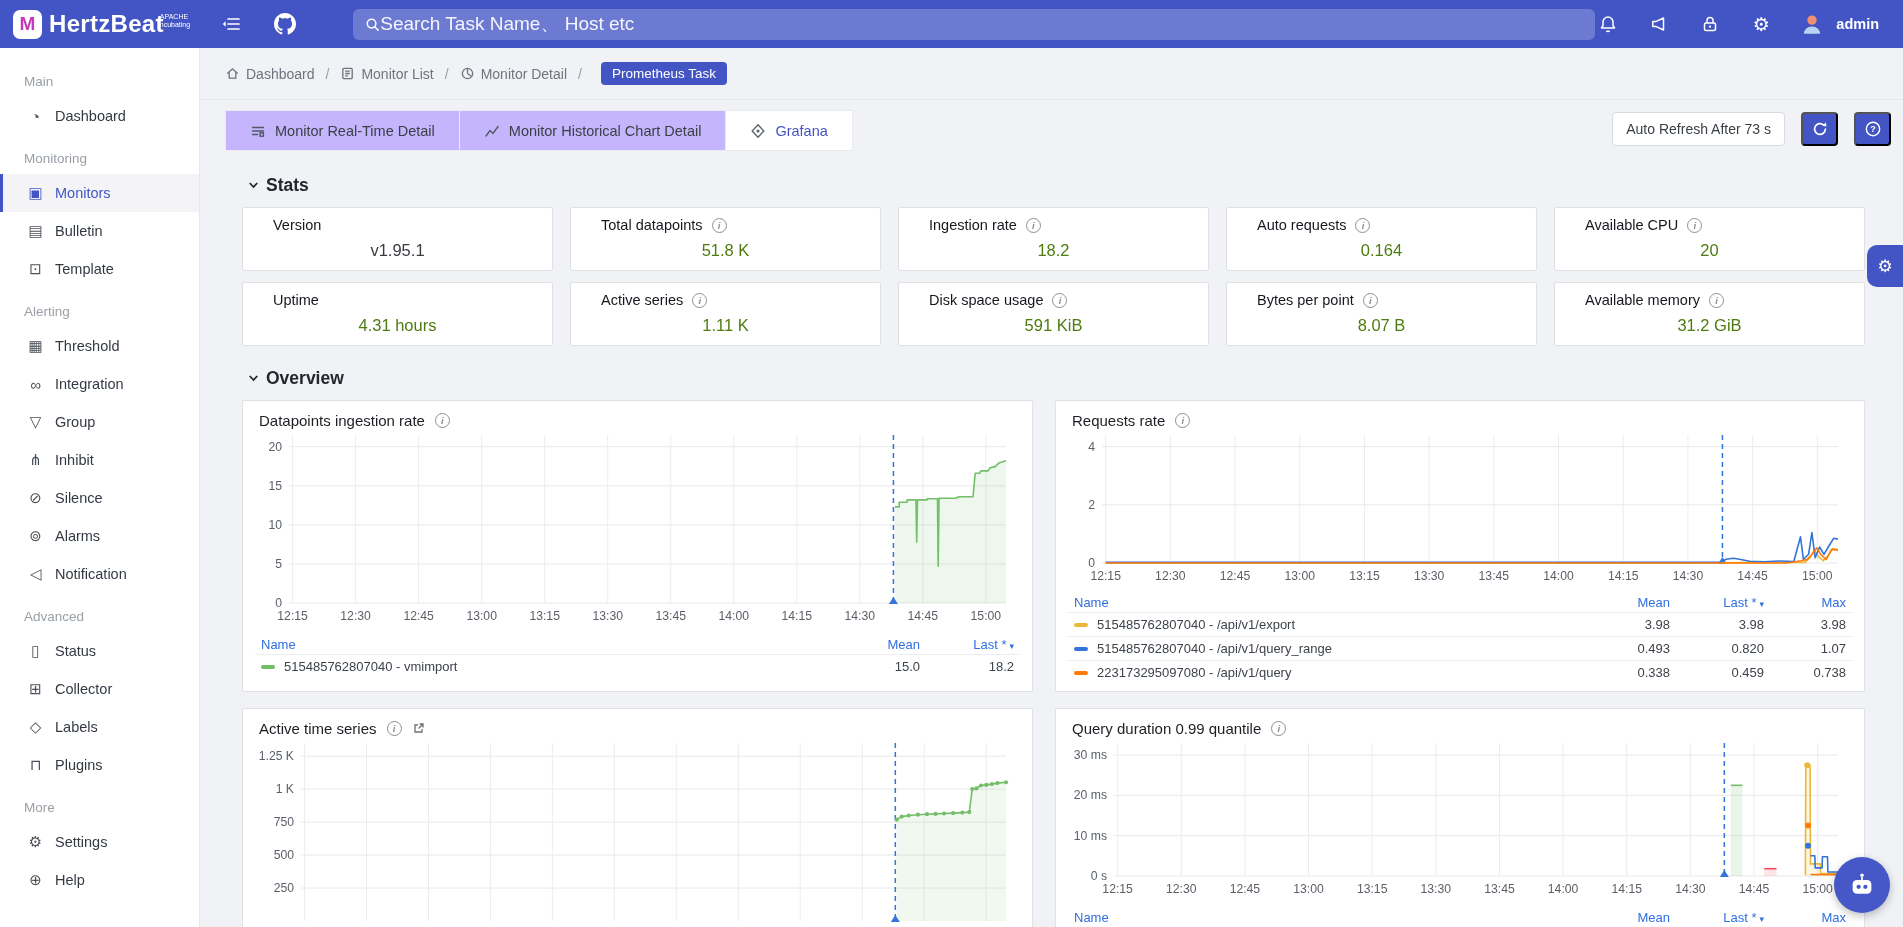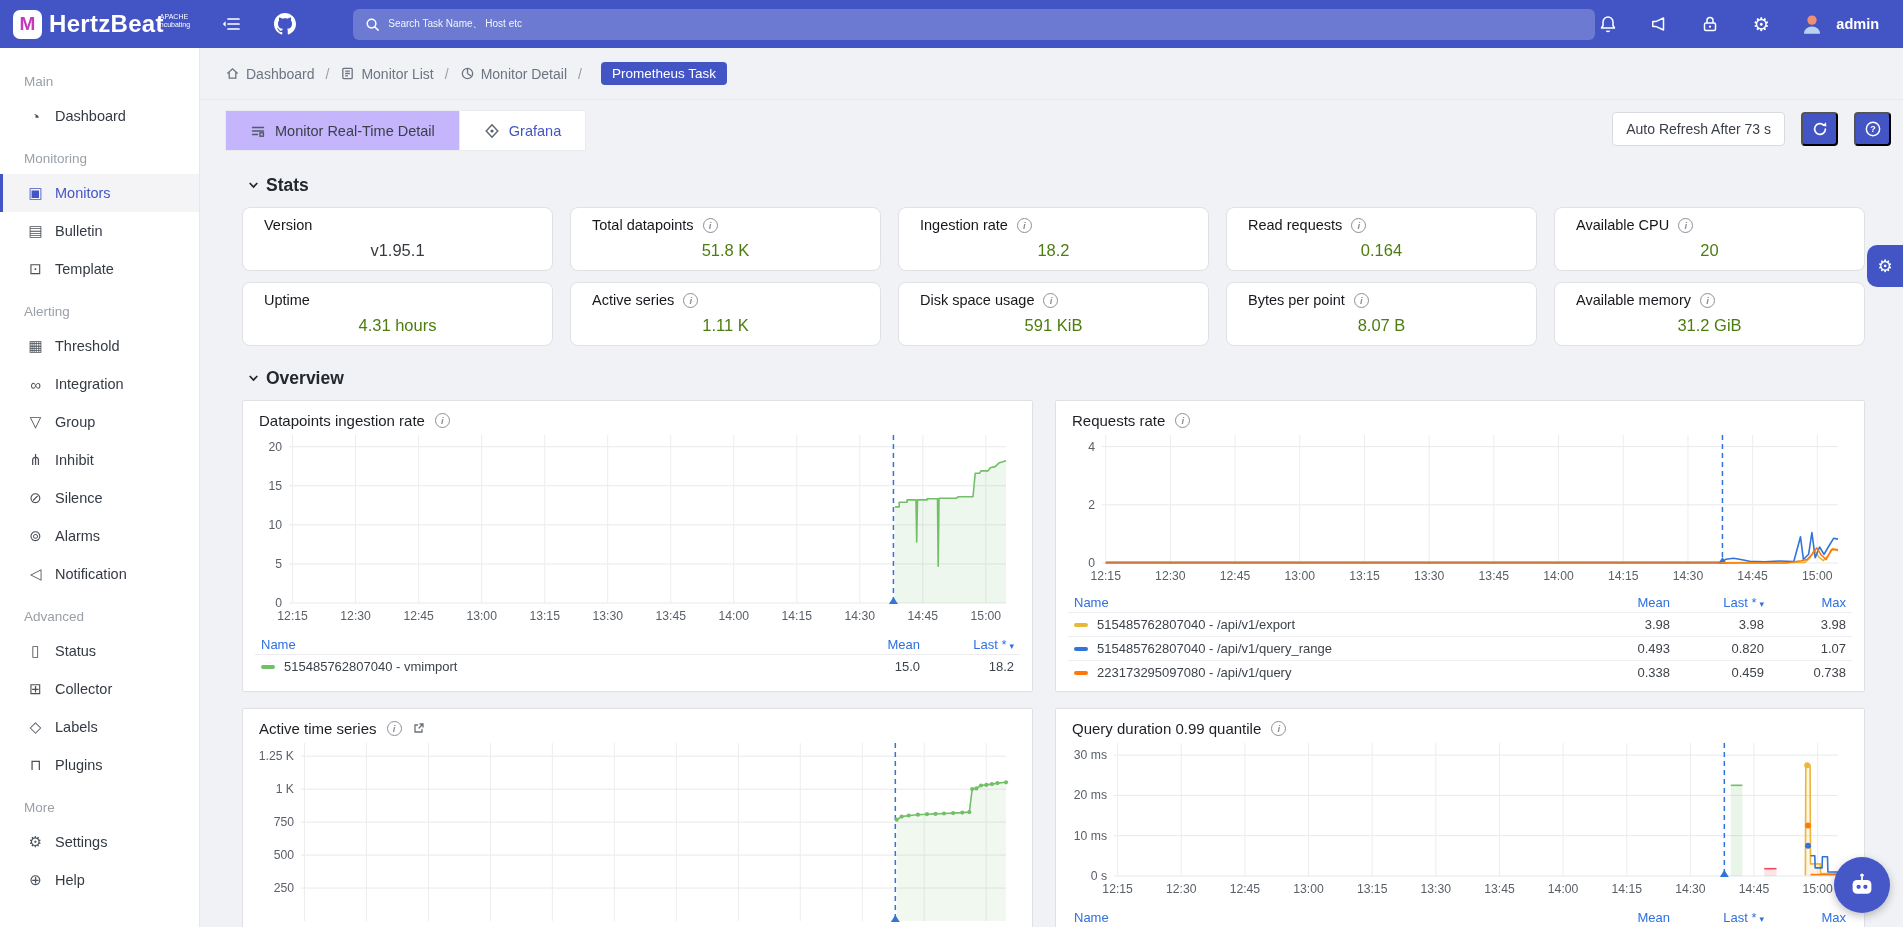--- a/index.html
+++ b/index.html
@@ -8,21 +8,21 @@
   
   .topbar { position:fixed; left:0; top:0; width:1903px; height:48px; background:#4355c4; display:flex; align-items:center; z-index:50; }
   .brand { position:relative; display:flex; align-items:center; padding-left:13px; width:205px; cursor:pointer; }
   .logo-box { width:29px; height:29px; background:#fff; border-radius:7px; color:#c438b9; font-weight:bold; font-size:19px; display:flex; align-items:center; justify-content:center; }
   .brand-text { color:#fff; font-size:24px; font-weight:bold; margin-left:7px; letter-spacing:.3px; }
   .brand-badge { position:absolute; top:3px; left:152px; width:44px; color:#fff; font-size:7px; line-height:1.15; text-align:center; }
   .hicon { display:inline-flex; align-items:center; justify-content:center; width:26px; height:26px; cursor:pointer; color:#fff; }
   .hicon.menu { margin-left:14px; }
   .hicon.gh { margin-left:28px; }
   .search { margin-left:55px; width:1246px; height:31px; background:rgba(255,255,255,.22); border-radius:6px; display:flex; align-items:center; padding:0 12px; cursor:text; }
-  .search .ph { color:rgba(255,255,255,.92); font-size:10px; margin-left:8px; }
+  .search .ph { color:rgba(255,255,255,.92); font-size:19px; }
   .hright { margin-left:auto; display:flex; align-items:center; gap:25px; padding-right:24px; }
   .uname { color:#fff; font-size:14.5px; font-weight:bold; margin-left:-14px; cursor:pointer; }
   .gear-glyph { font-size:19px; line-height:1; }
 
   
   .sidebar { position:fixed; left:0; top:48px; bottom:0; width:200px; background:#fff; border-right:1px solid #e7e8ec; padding-top:10px; z-index:40; }
   .sgroup { color:#9aa0a8; font-size:13.5px; padding:16px 0 8px 24px; }
   .sitem { height:38px; display:flex; align-items:center; padding-left:24px; font-size:14.5px; color:#343a43; cursor:pointer; border-left:3px solid transparent; }
   .sitem .sicon { width:17px; display:inline-flex; justify-content:center; margin-right:11px; font-size:15px; color:#4b5159; }
   .sitem.active { background:#f4f4f7; border-left-color:#4355c4; color:#4355c4; }
@@ -42,21 +42,21 @@
   .tab.active { background:#fff; color:#4355c4; font-weight:500; }
   .tab svg { flex:0 0 auto; }
   .refresh-wrap { position:absolute; right:4px; top:2px; display:flex; align-items:center; gap:16px; }
   .btn-plain { height:34px; padding:0 13px; background:#fff; border:1px solid #d9dbe0; border-radius:4px; font-size:14px; color:#3b4047; display:flex; align-items:center; cursor:pointer; }
   .btn-sq { width:37px; height:34px; background:#4355c4; border-radius:4px; display:flex; align-items:center; justify-content:center; cursor:pointer; color:#fff; }
 
   
   .grafana { padding:0 38px 0 42px; }
   .sec-head { display:flex; align-items:center; gap:7px; font-size:17.5px; font-weight:bold; color:#23272e; margin:24px 0 11px 6px; cursor:pointer; }
   .cards-grid { display:grid; grid-template-columns:repeat(5,1fr); column-gap:17px; row-gap:11px; }
-  .card { background:#fff; border:1px solid #e0e1e4; border-radius:8px; height:64px; padding:9px 21px; }
+  .card { background:#fff; border:1px solid #e0e1e4; border-radius:2px; height:64px; padding:9px 30px; }
   .clabel { display:flex; align-items:center; gap:9px; font-size:14.5px; font-weight:500; color:#16181d; }
   .cvalue { text-align:center; font-size:16.5px; font-weight:500; color:#4d7c0f; margin-top:8px; }
   .cvalue.dark { color:#383c42; }
   .info { width:15px; height:15px; border:1.4px solid #8b9097; border-radius:50%; color:#8b9097; font-size:9.5px; font-style:italic; font-weight:bold; display:inline-flex; align-items:center; justify-content:center; cursor:pointer; flex:0 0 auto; }
 
   .charts-grid { display:grid; grid-template-columns:791px 1fr; column-gap:22px; row-gap:16px; margin-top:2px; }
   .panel { background:#fff; border:1px solid #e0e1e4; border-radius:2px; height:292px; overflow:hidden; }
   .panel.tall { height:480px; }
   .phead { display:flex; align-items:center; gap:10px; padding:11px 16px 0 16px; }
   .ptitle { font-size:15px; font-weight:500; color:#1c1f24; cursor:pointer; }
@@ -253,20 +253,28 @@
     <div id="tabs" style="display:flex;">
         <div class="tab">
        <span style="display:inline-flex;">
             <svg width="16" height="16" viewBox="0 0 16 16" fill="none" stroke="#525a66" stroke-width="1.4" stroke-linecap="round">
               <path d="M2.5 4.5 h11 M2.5 8 h11 M2.5 11.5 h5"></path>
               <rect x="10" y="9.8" width="3.4" height="3.4"></rect>
             </svg>
           </span>
        <span>Monitor Real-Time Detail</span>
         </div>
+        <div class="tab">
+       <span style="display:inline-flex;">
+            <svg width="16" height="16" viewBox="0 0 16 16" fill="none" stroke="#525a66" stroke-width="1.4" stroke-linecap="round">
+              <path d="M2 13 L6 7.5 L9 10.5 L14 3.5"></path>
+            </svg>
+          </span>
+       <span>Monitor Historical Chart Detail</span>
+        </div>
         <div class="tab active">
        <span style="display:inline-flex;">
             <svg width="16" height="16" viewBox="0 0 16 16" fill="none" stroke="#5b6270" stroke-width="1.4">
               <path d="M8 1.8 L13.8 8 L8 14.2 L2.2 8 Z"></path>
               <circle cx="8" cy="8" r="1.6" fill="#5b6270" stroke="none"></circle>
             </svg>
           </span>
        <span>Grafana</span>
         </div>
       </div>
@@ -310,21 +318,21 @@
      </div>
         <div class="card">
        <div class="clabel">
             <span>Ingestion rate</span>
             <span class="info">i</span>
           </div>
        <div class="cvalue">18.2</div>
      </div>
         <div class="card">
        <div class="clabel">
-            <span>Read requests</span>
+            <span>Auto requests</span>
             <span class="info">i</span>
           </div>
        <div class="cvalue">0.164</div>
      </div>
         <div class="card">
        <div class="clabel">
             <span>Available CPU</span>
             <span class="info">i</span>
           </div>
        <div class="cvalue">20</div>

